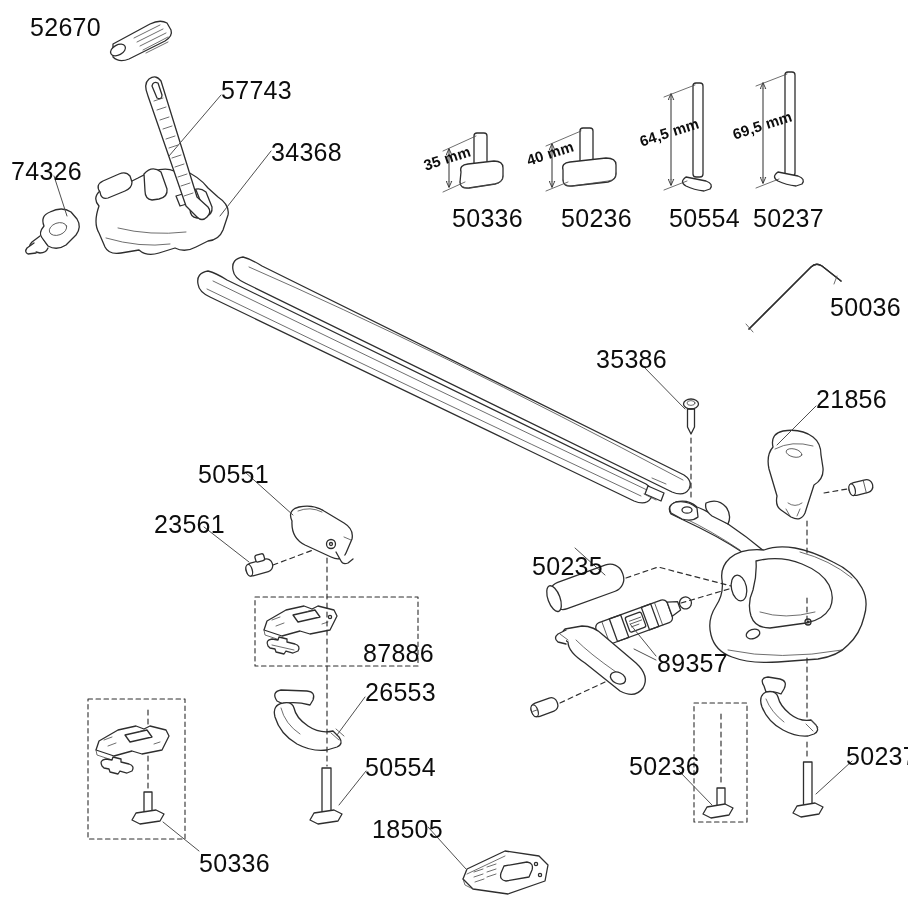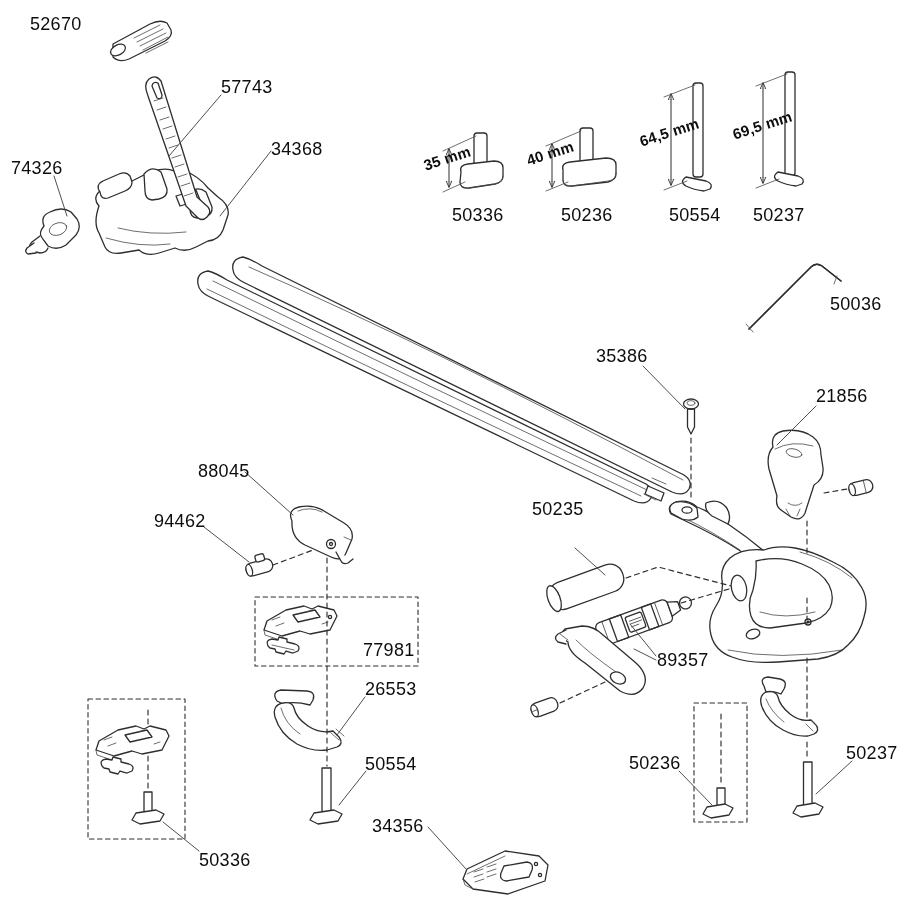--- a/index.html
+++ b/index.html
@@ -7,21 +7,21 @@
          font-family:"Liberation Sans",sans-serif;}
   .art{position:absolute;left:0;top:0;}
   .art path,.art rect,.art ellipse,.art circle,.art line,.art polyline{
       stroke:#2e2e2e;stroke-width:1.3;fill:none;stroke-linejoin:round;stroke-linecap:round;}
   .art .f{fill:#ffffff;}
   .art .thin{stroke-width:.8;stroke:#4a4a4a;}
   .art .dash{stroke-dasharray:5 4;stroke-width:1.15;}
   .art .dashrect{stroke-dasharray:4.5 3.5;stroke-width:1.1;fill:none;}
   .art .lead{stroke-width:1;stroke:#4f4f4f;}
   .art .dimline{stroke-width:1;}
-  .lbl{position:absolute;font-size:18px;line-height:1;color:#0d0d0d;
+  .lbl{position:absolute;font-size:25px;line-height:1;color:#0d0d0d;
        letter-spacing:.3px;white-space:nowrap;}
   .dim{font-size:15px;font-weight:700;transform:rotate(-18deg);
        transform-origin:left center;letter-spacing:.2px;}
 </style>
 </head>
 <body>
 
 <div class="stage">
 
 <svg class="art" width="908" height="902" viewBox="0 0 908 902">
@@ -279,28 +279,28 @@
 <div class="lbl" style="left:221px;top:78px">57743</div>
 <div class="lbl" style="left:271px;top:140px">34368</div>
 <div class="lbl" style="left:11px;top:159px">74326</div>
 <div class="lbl" style="left:452px;top:206px">50336</div>
 <div class="lbl" style="left:561px;top:206px">50236</div>
 <div class="lbl" style="left:669px;top:206px">50554</div>
 <div class="lbl" style="left:753px;top:206px">50237</div>
 <div class="lbl" style="left:830px;top:295px">50036</div>
 <div class="lbl" style="left:596px;top:347px">35386</div>
 <div class="lbl" style="left:816px;top:387px">21856</div>
-<div class="lbl" style="left:198px;top:462px">88045</div>
-<div class="lbl" style="left:154px;top:512px">94462</div>
-<div class="lbl" style="left:532px;top:500px">50235</div>
-<div class="lbl" style="left:363px;top:641px">77981</div>
+<div class="lbl" style="left:198px;top:462px">50551</div>
+<div class="lbl" style="left:154px;top:512px">23561</div>
+<div class="lbl" style="left:532px;top:554px">50235</div>
+<div class="lbl" style="left:363px;top:641px">87886</div>
 <div class="lbl" style="left:657px;top:651px">89357</div>
 <div class="lbl" style="left:365px;top:680px">26553</div>
 <div class="lbl" style="left:365px;top:755px">50554</div>
-<div class="lbl" style="left:372px;top:817px">34356</div>
+<div class="lbl" style="left:372px;top:817px">18505</div>
 <div class="lbl" style="left:629px;top:754px">50236</div>
 <div class="lbl" style="left:846px;top:744px">50237</div>
 <div class="lbl" style="left:199px;top:851px">50336</div>
 
 <div class="lbl dim" style="left:424px;top:158px">35 mm</div>
 <div class="lbl dim" style="left:527px;top:153px">40 mm</div>
 <div class="lbl dim" style="left:640px;top:134px">64,5 mm</div>
 <div class="lbl dim" style="left:733px;top:127px">69,5 mm</div>
 
 </div>

